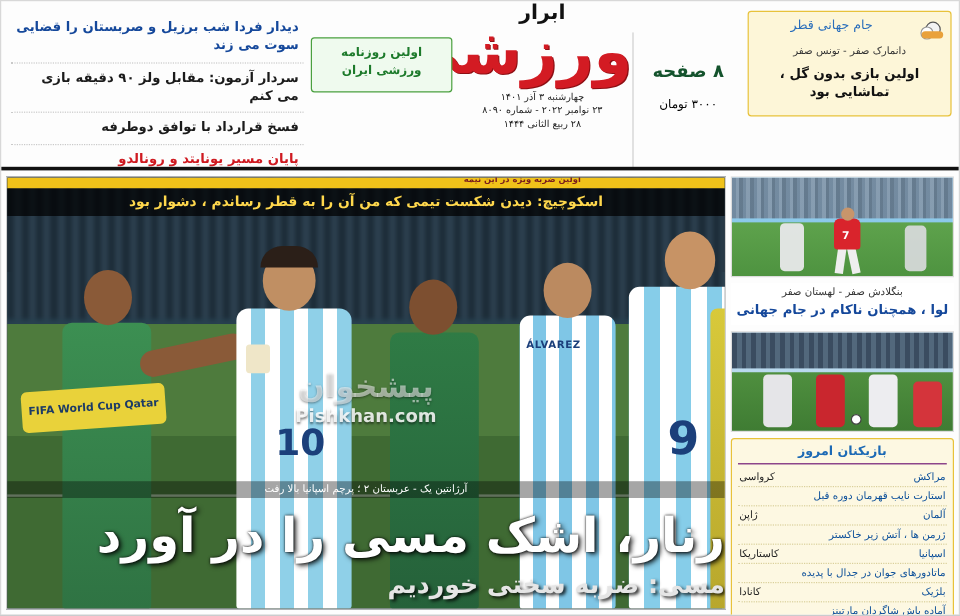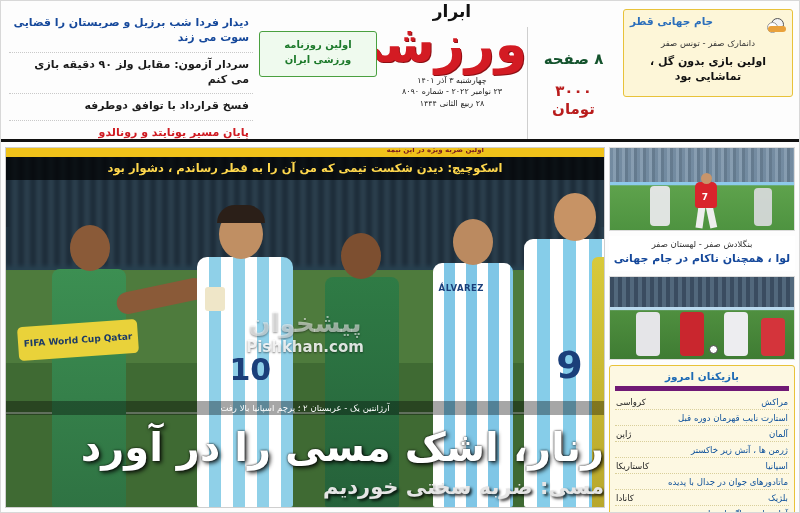--- a/index.html
+++ b/index.html
@@ -32,22 +32,22 @@
     background: #fdf6d8;
     border-radius: 3px;
     padding: 5px 6px 4px 6px;
     height: 88px;
     position: relative;
   }
   .mh-yellow .y-top {
     display: flex; flex-direction: row; align-items: flex-start; gap: 4px;
   }
   .mh-yellow .y-title {
-    color: #2a6ebb; font-size: 10.5px; font-weight: bold; line-height: 1.3;
-    text-align: left; flex: 1;
+    color: #2a6ebb; font-size: 10.5px; font-weight: normal; line-height: 1.3;
+    text-align: center; flex: 1;
   }
   .mh-yellow .y-sub {
     color: #333; font-size: 8.5px; text-align: center; margin-top: 3px;
   }
   .mh-yellow .y-head {
     color: #111; font-size: 11px; font-weight: bold; text-align: center;
     margin-top: 7px; line-height: 1.35;
   }
   .ball-ico {
     width: 26px; height: 20px; position: relative; flex: none;
@@ -65,21 +65,21 @@
     background: #e9a13b; border-radius: 3px;
   }
 
   
   .mh-pages {
     width: 92px; margin-top: 26px; text-align: center;
     border-left: 1px solid #cfcfcf;
     padding: 0 6px;
   }
   .mh-pages .p1 { font-size: 15px; font-weight: bold; color: #14532d; margin-top: 23px; }
-  .mh-pages .p2 { font-size: 15px; font-weight: bold; color: #b91c1c; margin-top: 14px; }
+  .mh-pages .p2 { font-size: 10px; font-weight: normal; color: #000000; margin-top: 14px; }
 
   
   .mh-logo {
     width: 150px; text-align: center; position: relative;
   }
   .mh-logo .abrar {
     font-size: 17px; color: #111; font-weight: bold; letter-spacing: 0px;
   }
   .mh-logo .varzeshi {
     font-size: 52px; line-height: 0.92; color: #d31b23; font-weight: bold;
@@ -184,21 +184,21 @@
     background: #fff; border: 1px solid #444; border-radius: 50%;
   }
 
   
   .sb-list {
     border: 1px solid #e8c23a; background: #fdf8e2; border-radius: 3px;
     padding: 4px 5px 5px 5px;
   }
   .sb-list .lt {
     text-align: center; color: #1d6ab5; font-size: 10.5px; font-weight: bold;
-    padding-bottom: 4px; border-bottom: 5px solid #701a75; margin-bottom: 3px;
+    padding-bottom: 4px; border-bottom: 1px solid #701a75; margin-bottom: 3px;
   }
   .sb-list .row {
     display: flex; flex-direction: row; justify-content: space-between;
     font-size: 8.6px; color: #222; padding: 2.5px 1px;
     border-bottom: 1px dotted #d9cf9a;
   }
   .sb-list .row:last-child { border-bottom: none; }
   .sb-list .row .a { color: #0a4e99; }
   .sb-list .row .b { color: #222; text-align: left; }
 

